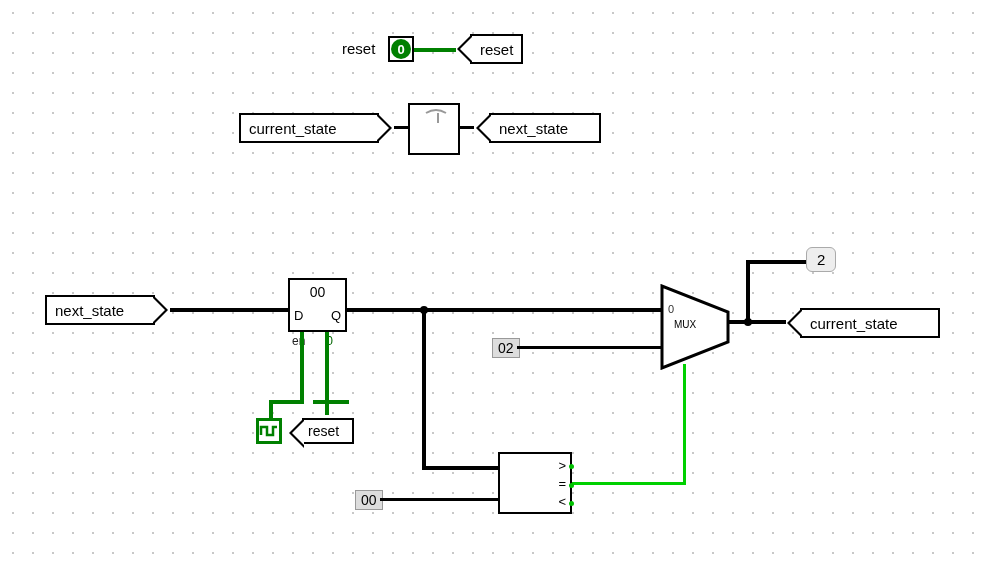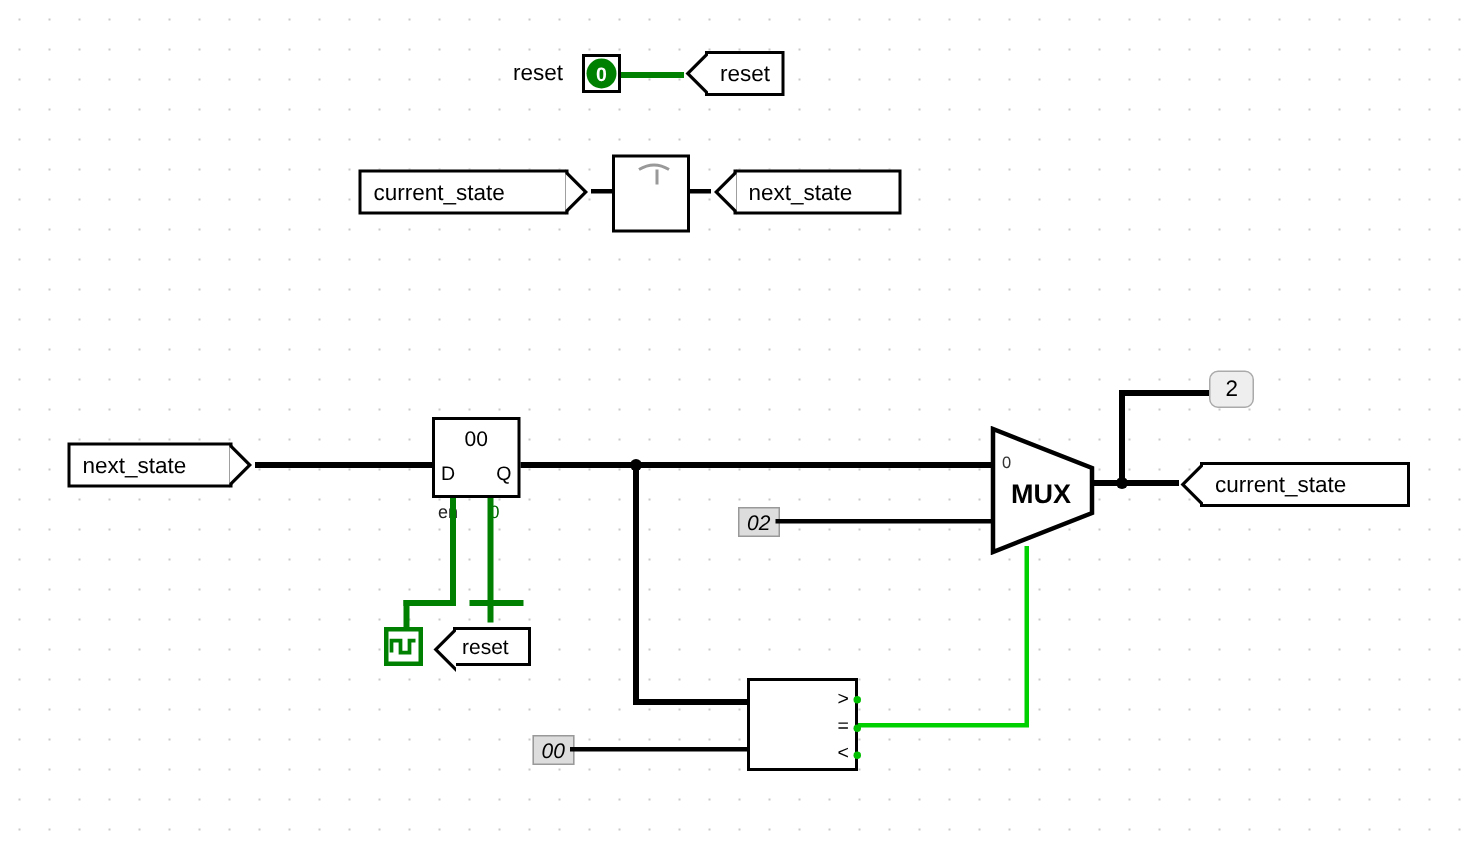--- a/index.html
+++ b/index.html
@@ -109,21 +109,20 @@
     border-radius:6px;
     padding:3px 10px;
     font-size:15px;
   }
   .const-flat {
     position:absolute;
     background:#ddd;
     border:1px solid #999;
     padding:1px 5px;
     font-size:14px;
-    font-style:italic;
   }
   .mux {
     position:absolute;
   }
   .reg {
     position:absolute; background:#fff; border:2px solid #000;
   }
   .compare {
     position:absolute; background:#fff; border:2px solid #000;
   }
@@ -180,21 +179,21 @@
 </div>
 
 <div class="wire wire-h" style="left:347px; top:308px; width:315px; height:4px;"></div>
 <div class="junction" style="left:424px; top:310px;"></div>
 
 <div class="mux" style="left:660px; top:287px; width:70px; height:80px;">
   <svg width="70" height="86" style="position:absolute;left:0;top:-3px">
     <polygon points="2,2 2,84 68,58 68,28" fill="#fff" stroke="#000" stroke-width="3"></polygon>
   </svg>
   <span style="position:absolute; left:8px; top:16px; font-size:11px; color:#333;">0</span>
-  <span style="position:absolute; left:14px; top:32px; font-size:18px; font-weight:bold;">MUX</span>
+  <span style="position:absolute; left:14px; top:32px; font-size:10px; font-weight:normal;">MUX</span>
 </div>
 
 <div class="wire wire-h" style="left:728px; top:320px; width:58px; height:4px;"></div>
 <div class="junction" style="left:748px; top:322px;"></div>
 <div class="wire wire-v" style="left:746px; top:262px; height:60px; width:4px;"></div>
 <div class="wire wire-h" style="left:746px; top:260px; width:60px; height:4px;"></div>
 <div class="const" style="left:806px; top:247px;">
   <span>2</span>
 </div>
 

